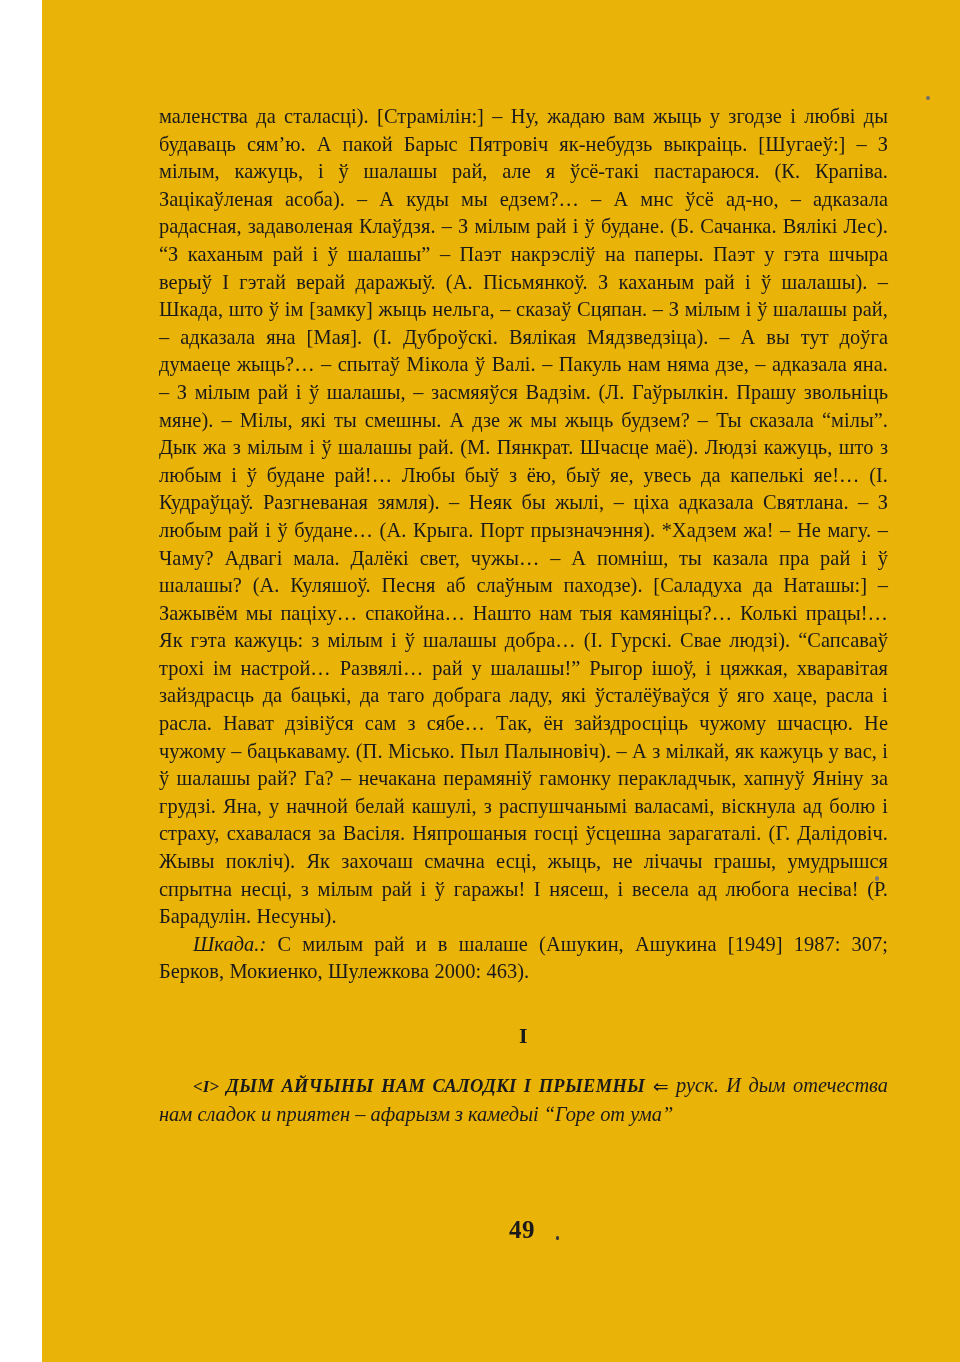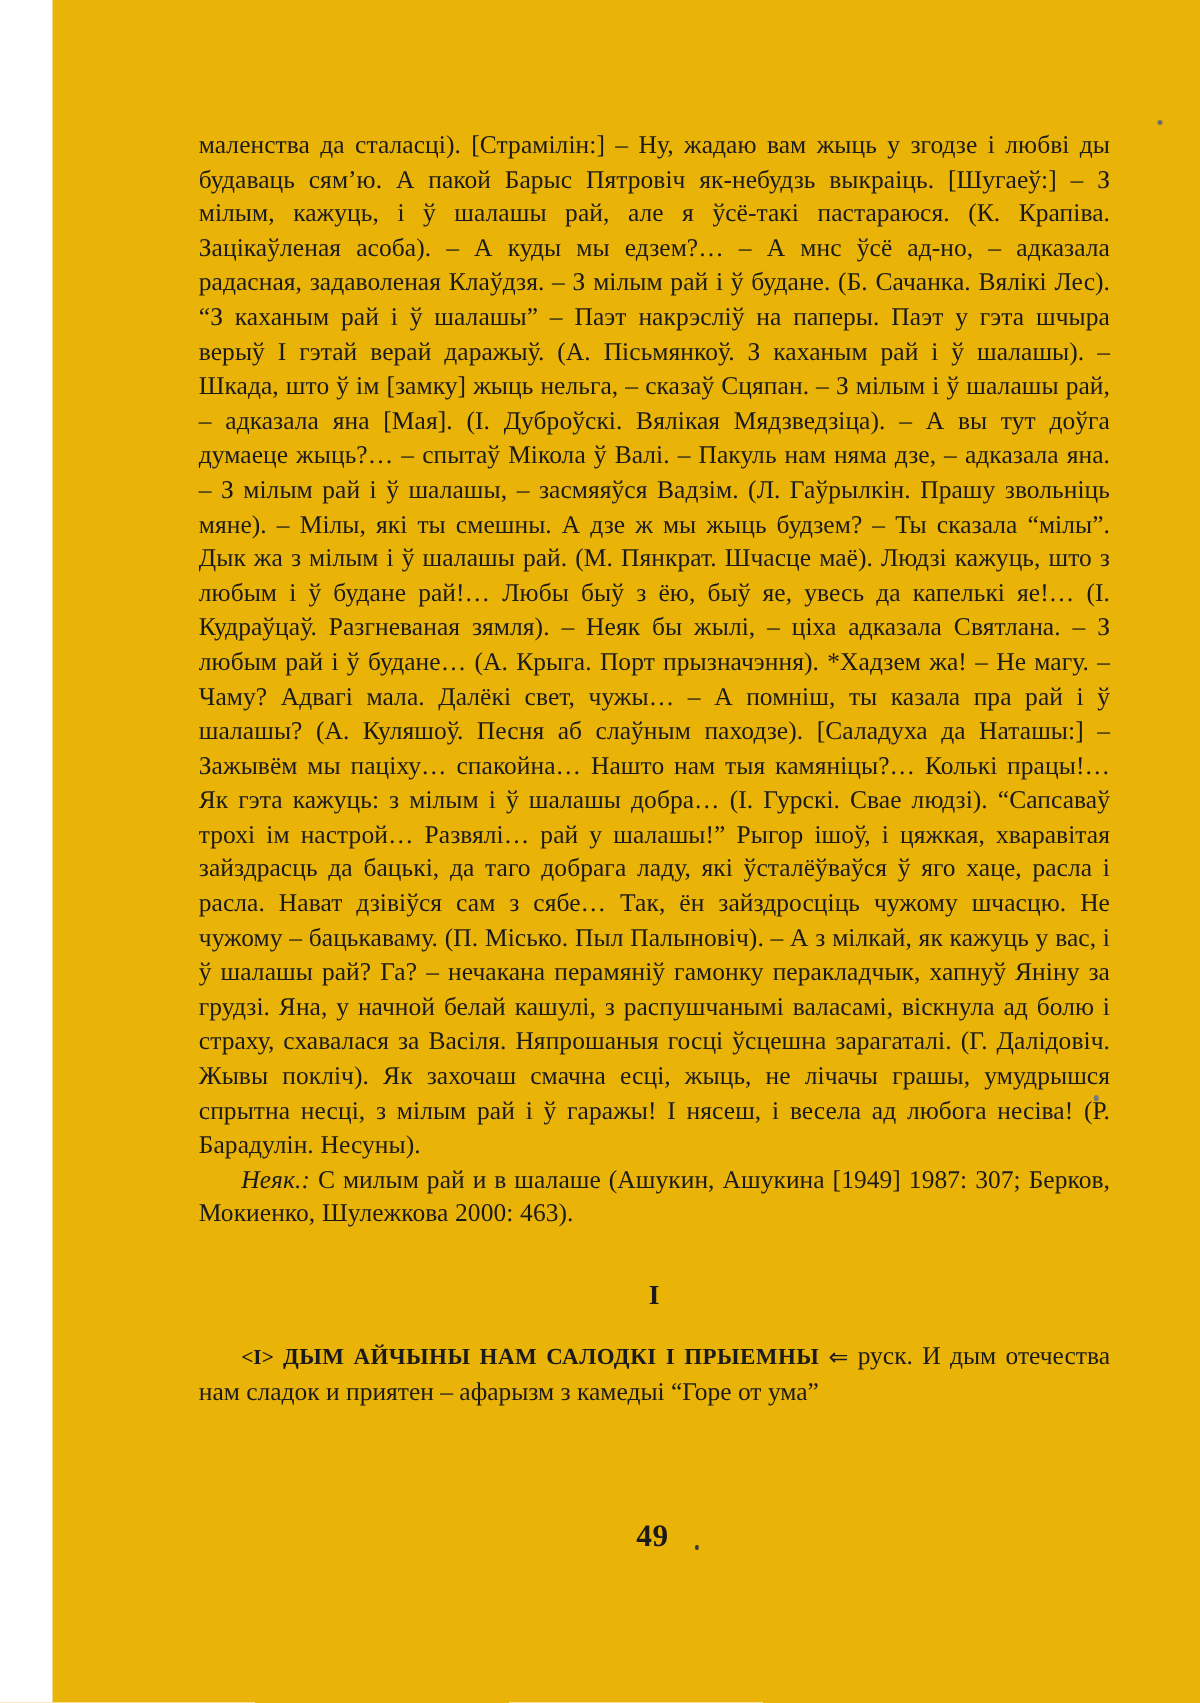--- a/index.html
+++ b/index.html
@@ -62,20 +62,21 @@
     padding-bottom: 22px;
     letter-spacing: 0.5px;
   }
 
   p.entry-par {
     margin: 0;
     text-align: justify;
     font-size: 20.4px;
     line-height: 27.6px;
     text-indent: 34px;
+    font-style: italic;
   }
 
   .headword {
     font-weight: bold;
     font-size: 18.4px;
     letter-spacing: 0.35px;
   }
 
   .headword-tag {
     font-weight: bold;
@@ -133,21 +134,21 @@
 </head>
 <body>
 
 <div class="page">
 
   <div class="text-column">
 
     <p class="body-par">маленства да сталасці). [Страмілін:] – Ну, жадаю вам жыць у згодзе і любві ды будаваць сям’ю. А пакой Барыс Пятровіч як-небудзь выкраіць. [Шугаеў:] – З мілым, кажуць, і ў шалашы рай, але я ўсё-такі пастараюся. (К. Крапіва. Зацікаўленая асоба). – А куды мы едзем?… – А мнс ўсё ад-но, – адказала радасная, задаволеная Клаўдзя. – З мілым рай і ў будане. (Б. Сачанка. Вялікі Лес). “З каханым рай і ў шалашы” – Паэт накрэсліў на паперы. Паэт у гэта шчыра верыў І гэтай верай даражыў. (А. Пісьмянкоў. З каханым рай і ў шалашы). – Шкада, што ў ім [замку] жыць нельга, – сказаў Сцяпан. – З мілым і ў шалашы рай, – адказала яна [Мая]. (І. Дуброўскі. Вялікая Мядзведзіца). – А вы тут доўга думаеце жыць?… – спытаў Мікола ў Валі. – Пакуль нам няма дзе, – адказала яна. – З мілым рай і ў шалашы, – засмяяўся Вадзім. (Л. Гаўрылкін. Прашу звольніць мяне). – Мілы, які ты смешны. А дзе ж мы жыць будзем? – Ты сказала “мілы”. Дык жа з мілым і ў шалашы рай. (М. Пянкрат. Шчасце маё). Людзі кажуць, што з любым і ў будане рай!… Любы быў з ёю, быў яе, увесь да капелькі яе!… (І. Кудраўцаў. Разгневаная зямля). – Неяк бы жылі, – ціха адказала Святлана. – З любым рай і ў будане… (А. Крыга. Порт прызначэння). *Хадзем жа! – Не магу. – Чаму? Адвагі мала. Далёкі свет, чужы… – А помніш, ты казала пра рай і ў шалашы? (А. Куляшоў. Песня аб слаўным паходзе). [Саладуха да Наташы:] – Зажывём мы паціху… спакойна… Нашто нам тыя камяніцы?… Колькі працы!… Як гэта кажуць: з мілым і ў шалашы добра… (І. Гурскі. Свае людзі). “Сапсаваў трохі ім настрой… Развялі… рай у шалашы!” Рыгор ішоў, і цяжкая, хваравітая зайздрасць да бацькі, да таго добрага ладу, які ўсталёўваўся ў яго хаце, расла і расла. Нават дзівіўся сам з сябе… Так, ён зайздросціць чужому шчасцю. Не чужому – бацькаваму. (П. Місько. Пыл Палыновіч). – А з мілкай, як кажуць у вас, і ў шалашы рай? Га? – нечакана перамяніў гамонку перакладчык, хапнуў Яніну за грудзі. Яна, у начной белай кашулі, з распушчанымі валасамі, віскнула ад болю і страху, схавалася за Васіля. Няпрошаныя госці ўсцешна зарагаталі. (Г. Далідовіч. Жывы покліч). Як захочаш смачна есці, жыць, не лічачы грашы, умудрышся спрытна несці, з мілым рай і ў гаражы! І нясеш, і весела ад любога несіва! (Р. Барадулін. Несуны).</p>
 
 
-    <p class="body-par indent"><span class="label-ital">Неяк.:</span><span> С милым рай и в шалаше (Ашукин, Ашукина [1949] 1987: 307; Берков, Мокиенко, Шулежкова 2000: 463).</span></p>
+    <p class="body-par indent"><span class="label-ital">Шкада.:</span><span> С милым рай и в шалаше (Ашукин, Ашукина [1949] 1987: 307; Берков, Мокиенко, Шулежкова 2000: 463).</span></p>
 
     <p class="section-number">I</p>
 
     <p class="entry-par"><span class="headword-tag">&lt;I&gt;</span><span class="headword"> ДЫМ АЙЧЫНЫ НАМ САЛОДКІ І ПРЫЕМНЫ </span><span class="arrow-glyph">⇐</span><span> руск. И дым отечества нам сладок и приятен – афарызм з камедыі “Горе от ума”</span></p>
 
   </div>
 
   <div class="page-number">49</div>
 
   <div class="speck"></div>

